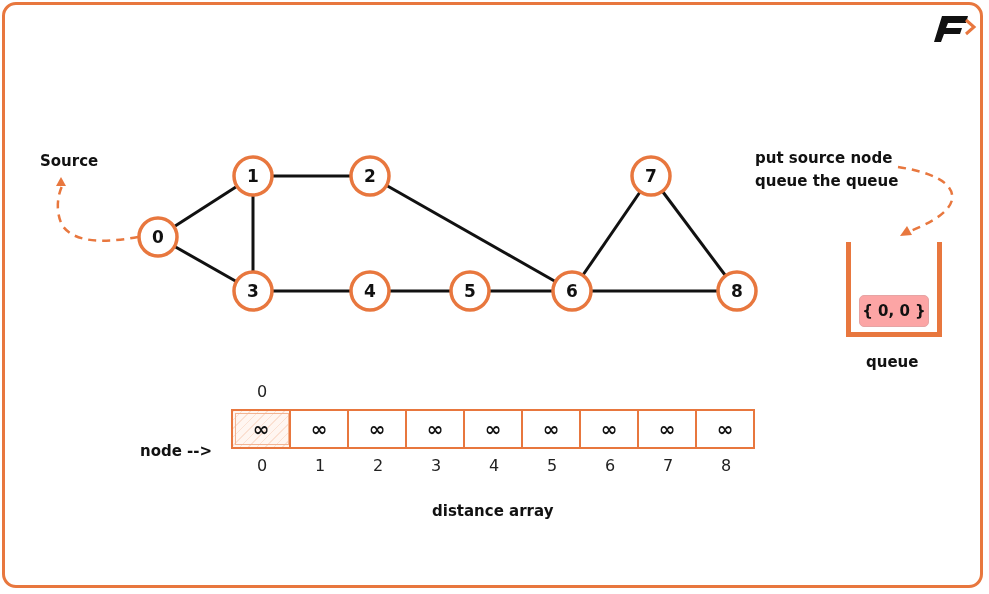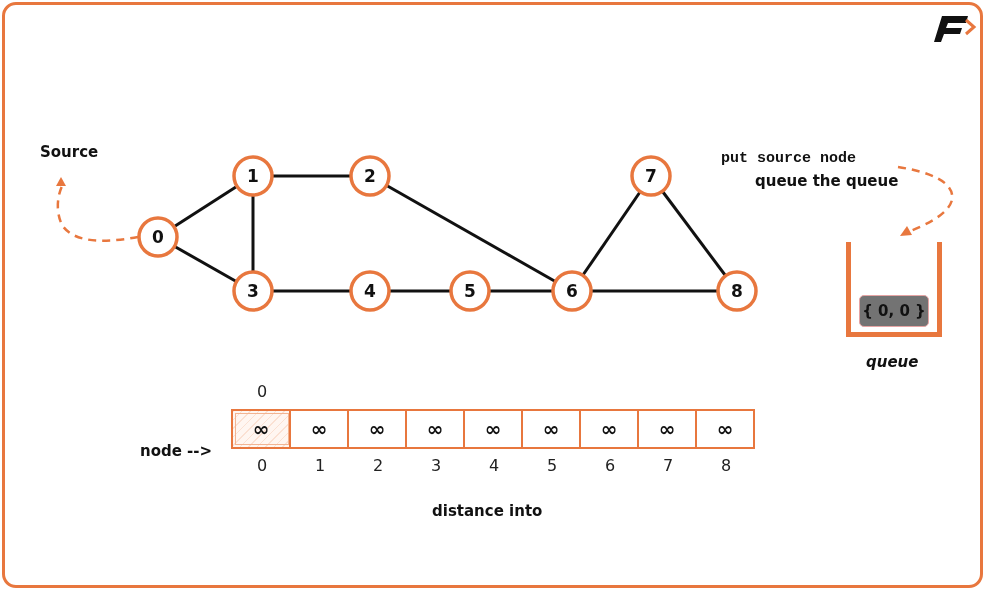--- a/index.html
+++ b/index.html
@@ -15,21 +15,21 @@
   .cell { width: 56px; height: 36px; display: flex; align-items: center; justify-content: center;
           font-size: 20px; color: #111; font-weight: bold; border-right: 2px solid #E8773E; box-sizing: content-box; }
   .cell:last-child { border-right: none; }
   .cell.hl { background: repeating-linear-gradient(135deg, #fbe1d3 0 1px, #fff6f1 1px 6px);
              outline: 1px solid #f2b492; outline-offset: -3px; }
   .idx { position: absolute; top: 456px; width: 58px; text-align: center; font-size: 16px; color: #222; }
   .queue { position: absolute; left: 846px; top: 242px; width: 96px; height: 95px;
            border-left: 5px solid #E8773E; border-right: 5px solid #E8773E; border-bottom: 5px solid #E8773E;
            box-sizing: border-box; }
   .qitem { position: absolute; left: 859px; top: 295px; width: 70px; height: 32px;
-           background: #737373; border: 1px solid #E6A4A4; border-radius: 5px;
+           background: #fca5a5; border: 1px solid #E6A4A4; border-radius: 5px;
            display: flex; align-items: center; justify-content: center;
            font-size: 15px; font-weight: bold; color: #111; box-sizing: border-box; }
 </style>
 </head>
 <body>
 
 <div class="frame"></div>
 
 <svg class="canvas" width="989" height="594">
   <g id="edges" stroke="#111" stroke-width="3">
@@ -89,27 +89,27 @@
         <text x="737" y="297" text-anchor="middle" font-size="17" font-weight="bold" font-family="&quot;DejaVu Sans&quot;, sans-serif" fill="#111">8</text>
       </g>
     </g>
 
   <g>
     <path d="M942,16 L968,16 L966,23 L948,23 L946,28 L962,28 L960,34 L944,34 L941,42 L934,42 Z" fill="#111"></path>
     <path d="M966,20 L974,27 L966,34" fill="none" stroke="#E8773E" stroke-width="3"></path>
   </g>
 </svg>
 
-<div class="lbl" style="left:40px;top:142px;">Source</div>
-<div class="lbl" style="left:721px;top:148px;font-family:Liberation Mono, monospace;">put source node</div>
+<div class="lbl" style="left:40px;top:151px;">Source</div>
+<div class="lbl" style="left:755px;top:148px;">put source node</div>
 <div class="lbl" style="left:755px;top:171px;">queue the queue</div>
 
 <div class="queue"></div>
 <div class="qitem">{ 0, 0 }</div>
-<div class="lbl" style="left:866px;top:352px;font-style:italic;">queue</div>
+<div class="lbl" style="left:866px;top:352px;">queue</div>
 
 <div class="plain" style="left:250px;top:382px;width:24px;">0</div>
 <div class="arr" id="arr">
     <div class="cell hl">∞</div>
     <div class="cell">∞</div>
     <div class="cell">∞</div>
     <div class="cell">∞</div>
     <div class="cell">∞</div>
     <div class="cell">∞</div>
     <div class="cell">∞</div>
@@ -121,13 +121,13 @@
     <div class="idx" style="left: 291px;">1</div>
     <div class="idx" style="left: 349px;">2</div>
     <div class="idx" style="left: 407px;">3</div>
     <div class="idx" style="left: 465px;">4</div>
     <div class="idx" style="left: 523px;">5</div>
     <div class="idx" style="left: 581px;">6</div>
     <div class="idx" style="left: 639px;">7</div>
     <div class="idx" style="left: 697px;">8</div>
   </div>
 <div class="lbl" style="left:140px;top:441px;">node --&gt;</div>
-<div class="lbl" style="left:432px;top:501px;">distance into</div>
+<div class="lbl" style="left:432px;top:501px;">distance array</div>
 
 </body></html>

